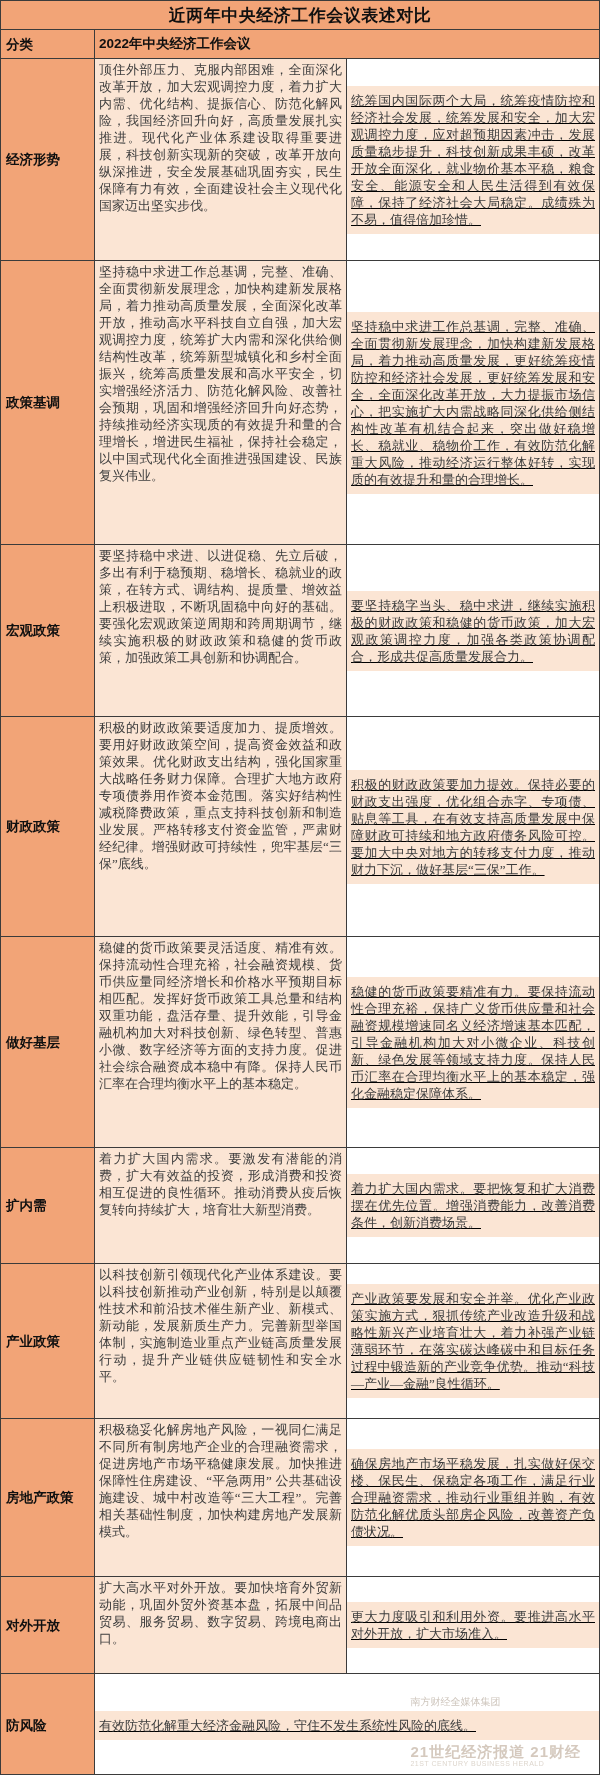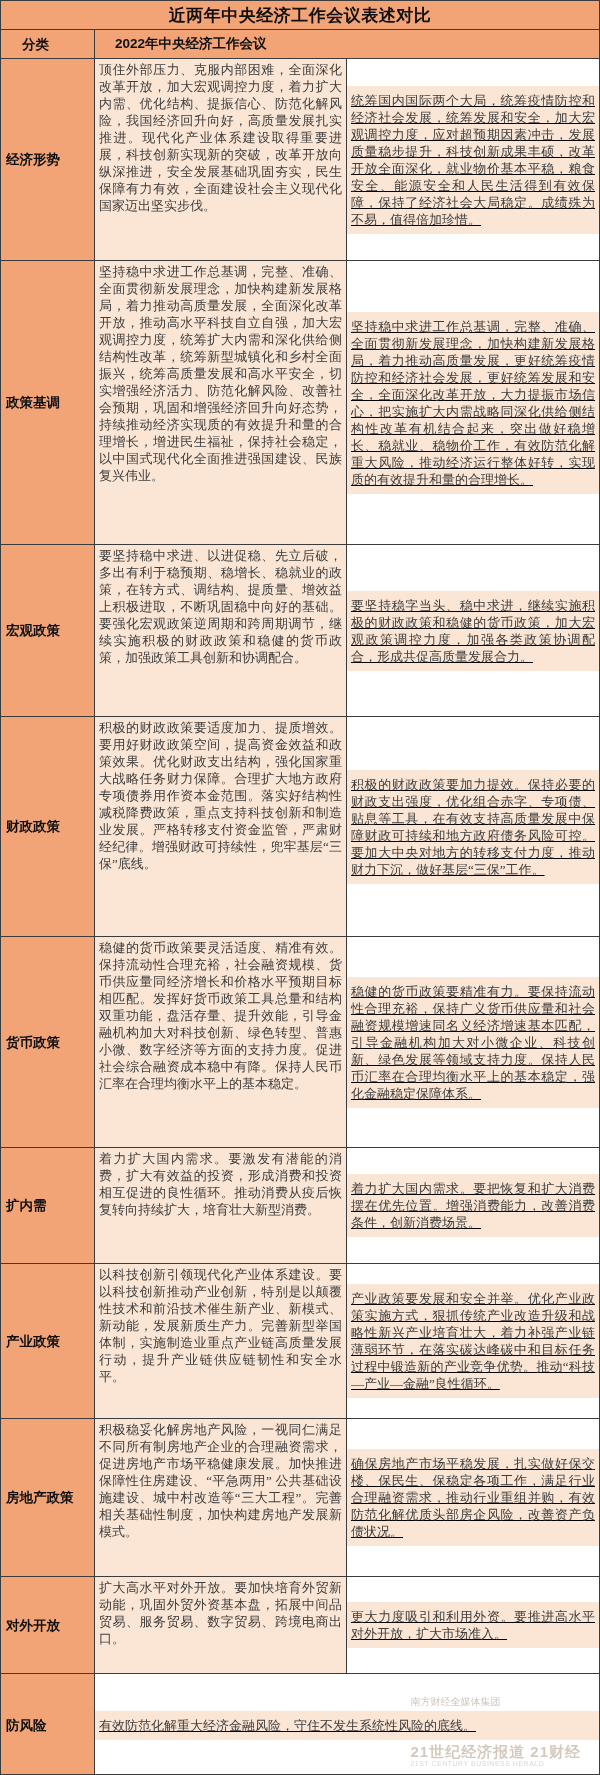--- a/index.html
+++ b/index.html
@@ -36,21 +36,21 @@
   }
   .hl { background:#FBE5D4; width:100%; box-sizing:border-box; padding:6px 4px;text-decoration:underline; }
   .body-text {
     margin:0; font-size:13px; line-height:17px; color:#3d3d3d; text-align:justify;
   }
   .header-row { height:29px; flex:0 0 29px; }
   .header-row .c23, .header-row .c22 {
     background:#F2A477; align-items:center; padding:2px 4px;
   }
   .head-text {
-    margin:16px; font-family:"Liberation Sans","DejaVu Sans",sans-serif;
+    margin:0; font-family:"Liberation Sans","DejaVu Sans",sans-serif;
     font-weight:bold; font-size:13.5px; color:#101010;
   }
   
   .r0{height:202px;flex-basis:202px;} .r1{height:284px;flex-basis:284px;}
   .r2{height:172px;flex-basis:172px;} .r3{height:220px;flex-basis:220px;}
   .r4{height:211px;flex-basis:211px;} .r5{height:116px;flex-basis:116px;}
   .r6{height:155px;flex-basis:155px;} .r7{height:158px;flex-basis:158px;}
   .r8{height:97px;flex-basis:97px;}  .r9{height:103px;flex-basis:103px;}
   .watermark {
     position:absolute; right:18px; bottom:6px; text-align:left;
@@ -130,21 +130,21 @@
       </div>
     <div class="cell c22">
         <div class="hl">
           <p class="body-text">积极的财政政策要加力提效。保持必要的财政支出强度，优化组合赤字、专项债、贴息等工具，在有效支持高质量发展中保障财政可持续和地方政府债务风险可控。要加大中央对地方的转移支付力度，推动财力下沉，做好基层“三保”工作。</p>
         </div>
       </div>
   </div>
 
   <div class="row r4">
     <div class="cell cat">
-        <span>货币政策</span>
+        <span>做好基层</span>
       </div>
     <div class="cell c23">
         <p class="body-text">稳健的货币政策要灵活适度、精准有效。保持流动性合理充裕，社会融资规模、货币供应量同经济增长和价格水平预期目标相匹配。发挥好货币政策工具总量和结构双重功能，盘活存量、提升效能，引导金融机构加大对科技创新、绿色转型、普惠小微、数字经济等方面的支持力度。促进社会综合融资成本稳中有降。保持人民币汇率在合理均衡水平上的基本稳定。</p>
       </div>
     <div class="cell c22">
         <div class="hl">
           <p class="body-text">稳健的货币政策要精准有力。要保持流动性合理充裕，保持广义货币供应量和社会融资规模增速同名义经济增速基本匹配，引导金融机构加大对小微企业、科技创新、绿色发展等领域支持力度。保持人民币汇率在合理均衡水平上的基本稳定，强化金融稳定保障体系。</p>
         </div>
       </div>
   </div>

